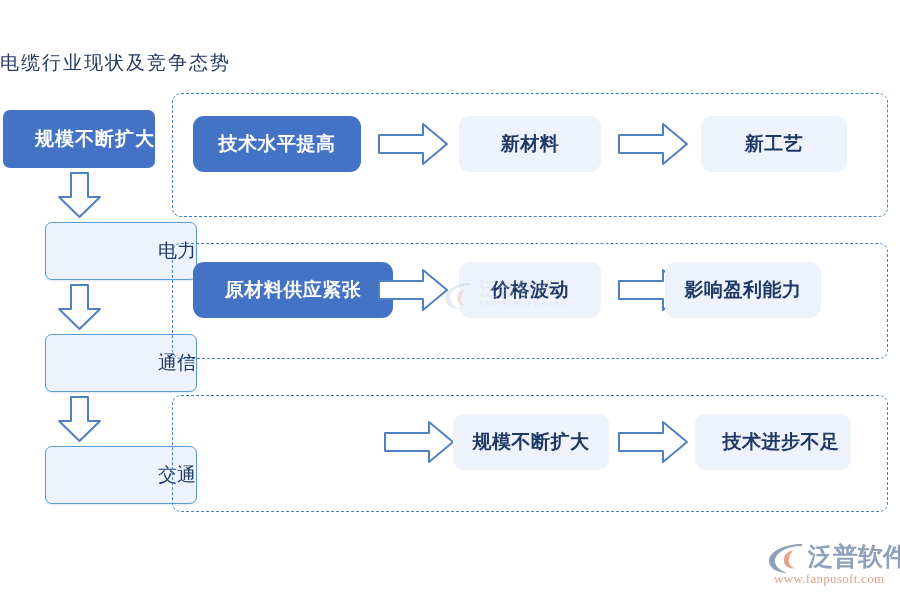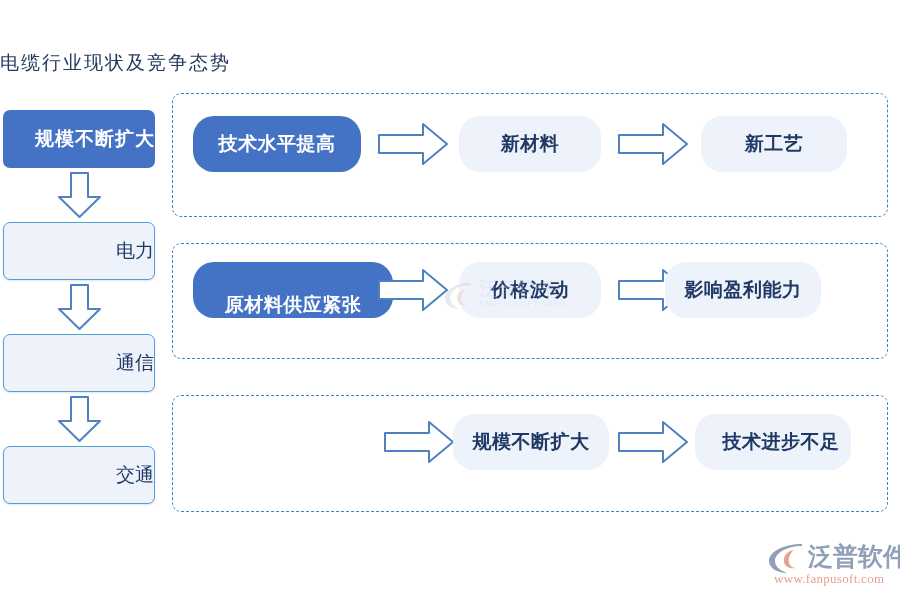--- a/index.html
+++ b/index.html
@@ -62,20 +62,21 @@
     font-weight: bold;
     letter-spacing: 1px;
     border: none;
   }
   .lc-box.plain {
     background: #eef3fb;
     color: #1f3864;
     font-size: 19px;
     border: 1.4px solid #5b9bd5;
     box-shadow: 0 1px 2px rgba(120,150,190,.25);
+    margin-left: 42px;
   }
   .lc-arrow {
     position: absolute;
     left: 54px;
     width: 45px;
     height: 46px;
   }
 
   
   .panel {
@@ -86,21 +87,21 @@
     border: 1.6px dashed #3f7fc8;
     border-radius: 9px;
   }
   #panel-0 { top: 93px;  height: 124px; }
   #panel-1 { top: 243px; height: 116px; }
   #panel-2 { top: 395px; height: 117px; }
 
   .node {
     position: absolute;
     box-sizing: border-box;
-    border-radius: 21px;
+    border-radius: 11px;
     display: flex;
     align-items: center;
     justify-content: center;
     font-family: "Liberation Serif", "DejaVu Serif", serif;
     white-space: nowrap;
   }
   .node.primary {
     background: #4472c4;
     color: #ffffff;
     font-weight: bold;
@@ -246,21 +247,21 @@
       <svg viewBox="0 0 72 44" width="72" height="44">
         <polygon points="2,13 46,13 46,2 70,22 46,42 46,31 2,31" fill="#ffffff" stroke="#4f81c0" stroke-width="2" stroke-linejoin="round"></polygon>
       </svg>
     </div>
     <div class="node plain n2">
       <span>新工艺</span>
     </div>
   </div>
 
   <div class="panel" id="panel-1">
-    <div class="node primary n0" style="top:18px;width:200px;align-items:flex-end;">
+    <div class="node primary n0" style="top:18px;width:200px;">
       <span>原材料供应紧张</span>
     </div>
     <div class="arrow-r a0" style="top:24px;">
       <svg viewBox="0 0 72 44" width="72" height="44">
         <polygon points="2,13 46,13 46,2 70,22 46,42 46,31 2,31" fill="#ffffff" stroke="#4f81c0" stroke-width="2" stroke-linejoin="round"></polygon>
       </svg>
     </div>
     <div class="node plain n1" style="top:18px;">
       <span>价格波动</span>
     </div>

